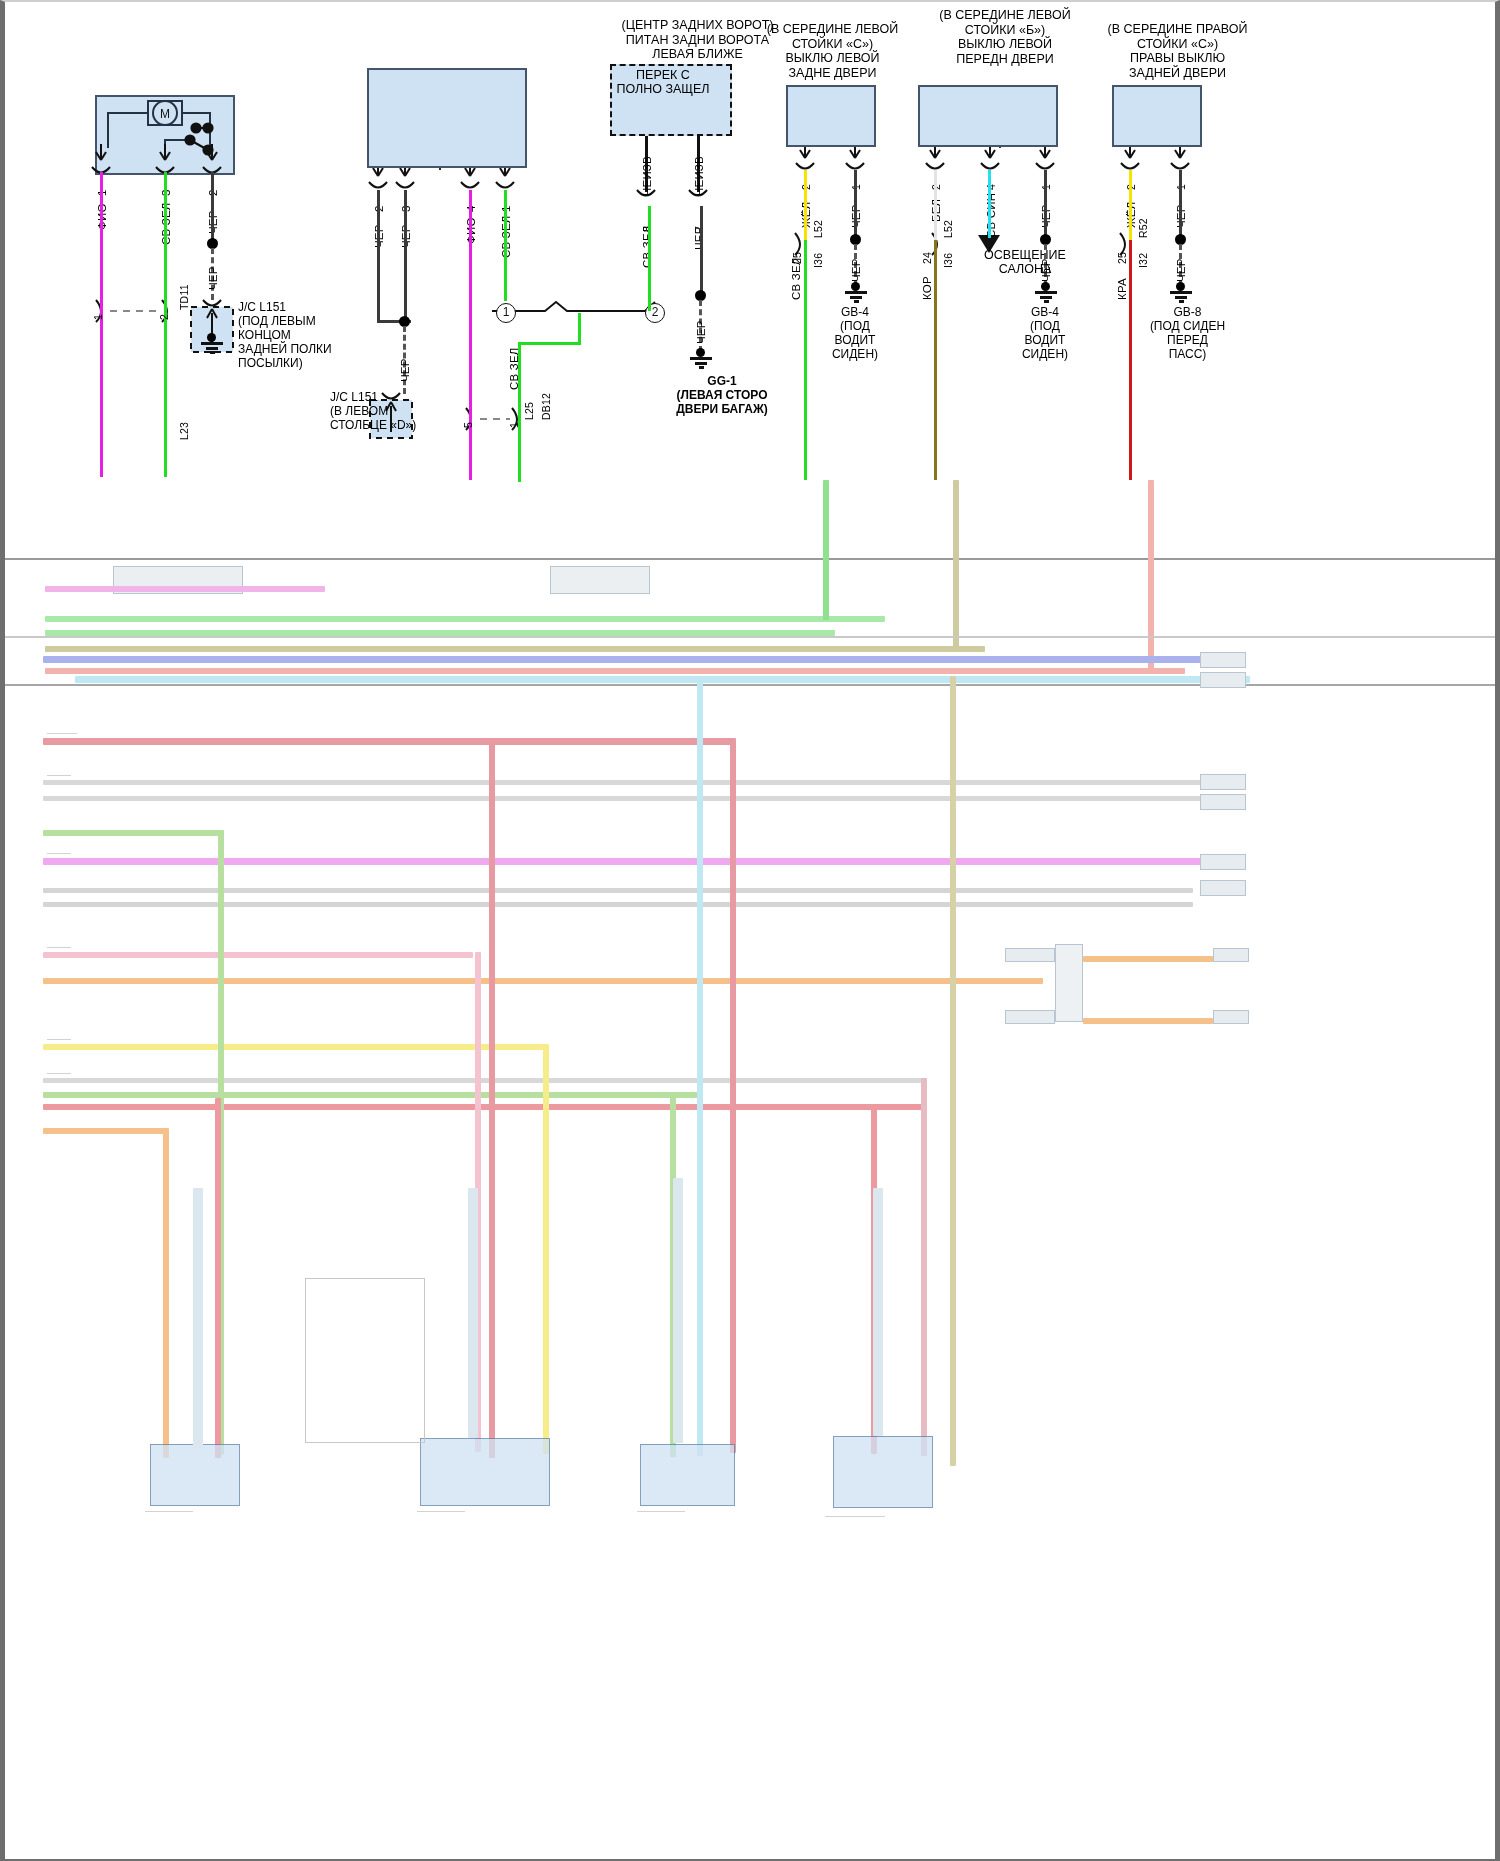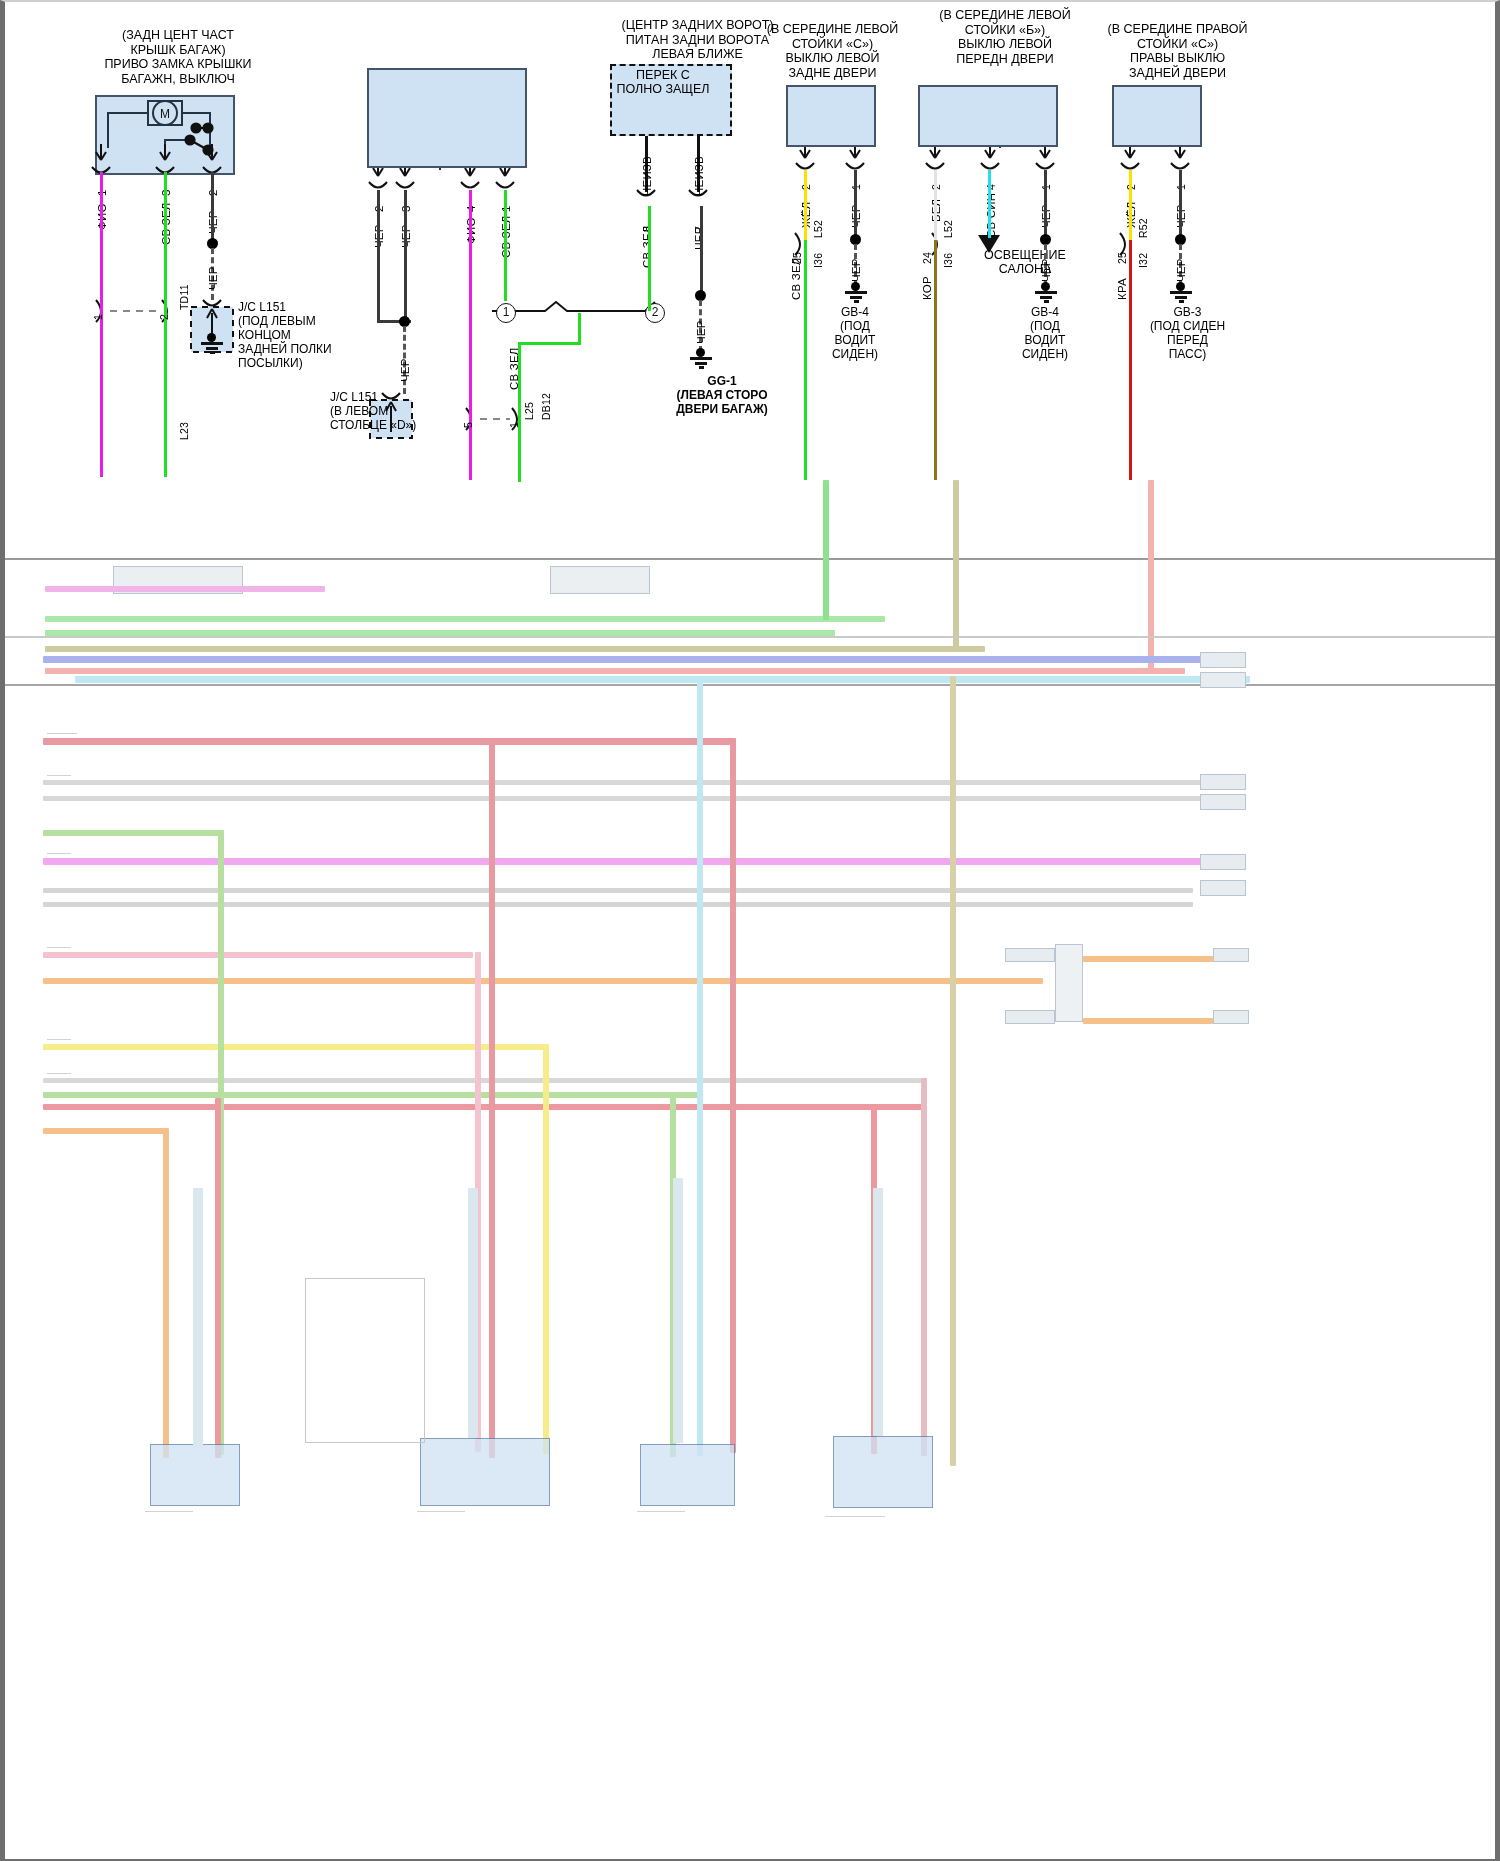--- a/index.html
+++ b/index.html
@@ -155,24 +155,20 @@
     height:2px;
   }
 </style>
 </head>
 <body>
 
 <div id="page">
 
   <div class="top-area">
 
-    <div class="caption" style="left:78px; top:28px; width:200px;">(ЗАДН ЦЕНТ ЧАСТ
-КРЫШК БАГАЖ)
-ПРИВО ЗАМКА КРЫШКИ
-БАГАЖН, ВЫКЛЮЧ</div>
     <div class="comp-box" style="left:95px; top:95px; width:140px; height:80px;"></div>
     <svg class="overlay" width="1500" height="560">
 
       <g stroke="#234" stroke-width="2" fill="none">
         <path d="M108,148 L108,113 L148,113"></path>
         <path d="M182,113 L210,113 L210,148"></path>
         <rect x="148" y="101" width="34" height="24" fill="none"></rect>
         <circle cx="165" cy="113" r="12" fill="#cfe2f3"></circle>
         <path d="M165,148 L165,140 L190,140"></path>
         <path d="M198,128 L210,128"></path>
@@ -558,21 +554,21 @@
     <div class="wire v" style="left:1179px; top:170px; height:68px; background:#3a3a3a;"></div>
     <div class="dot" style="left:1175px; top:234px;"></div>
     <div class="dashwire" style="left:1179px; top:244px; height:42px;"></div>
     <div class="vlabel" style="left:1175px; top:282px;">ЧЕР</div>
     <div class="dot sm" style="left:1176px; top:282px;"></div>
     <div class="gnd" style="left:1170px; top:291px;">
       <div class="b1"></div>
         <div class="b2"></div>
         <div class="b3"></div>
     </div>
-    <div class="hlabel center" style="left:1135px; top:305px; width:105px;">GB-3
+    <div class="hlabel center" style="left:1135px; top:305px; width:105px;">GB-8
 (ПОД СИДЕН
 ПЕРЕД
 ПАСС)</div>
   </div>
 
   <div class="bottom-area">
 
     <div class="divider" style="left:0; top:0; width:1490px; background:#9a9a9a;"></div>
 
     <div class="ghost-conn" style="left:108px; top:8px; width:130px; height:28px; background:#eceff2;"></div>

